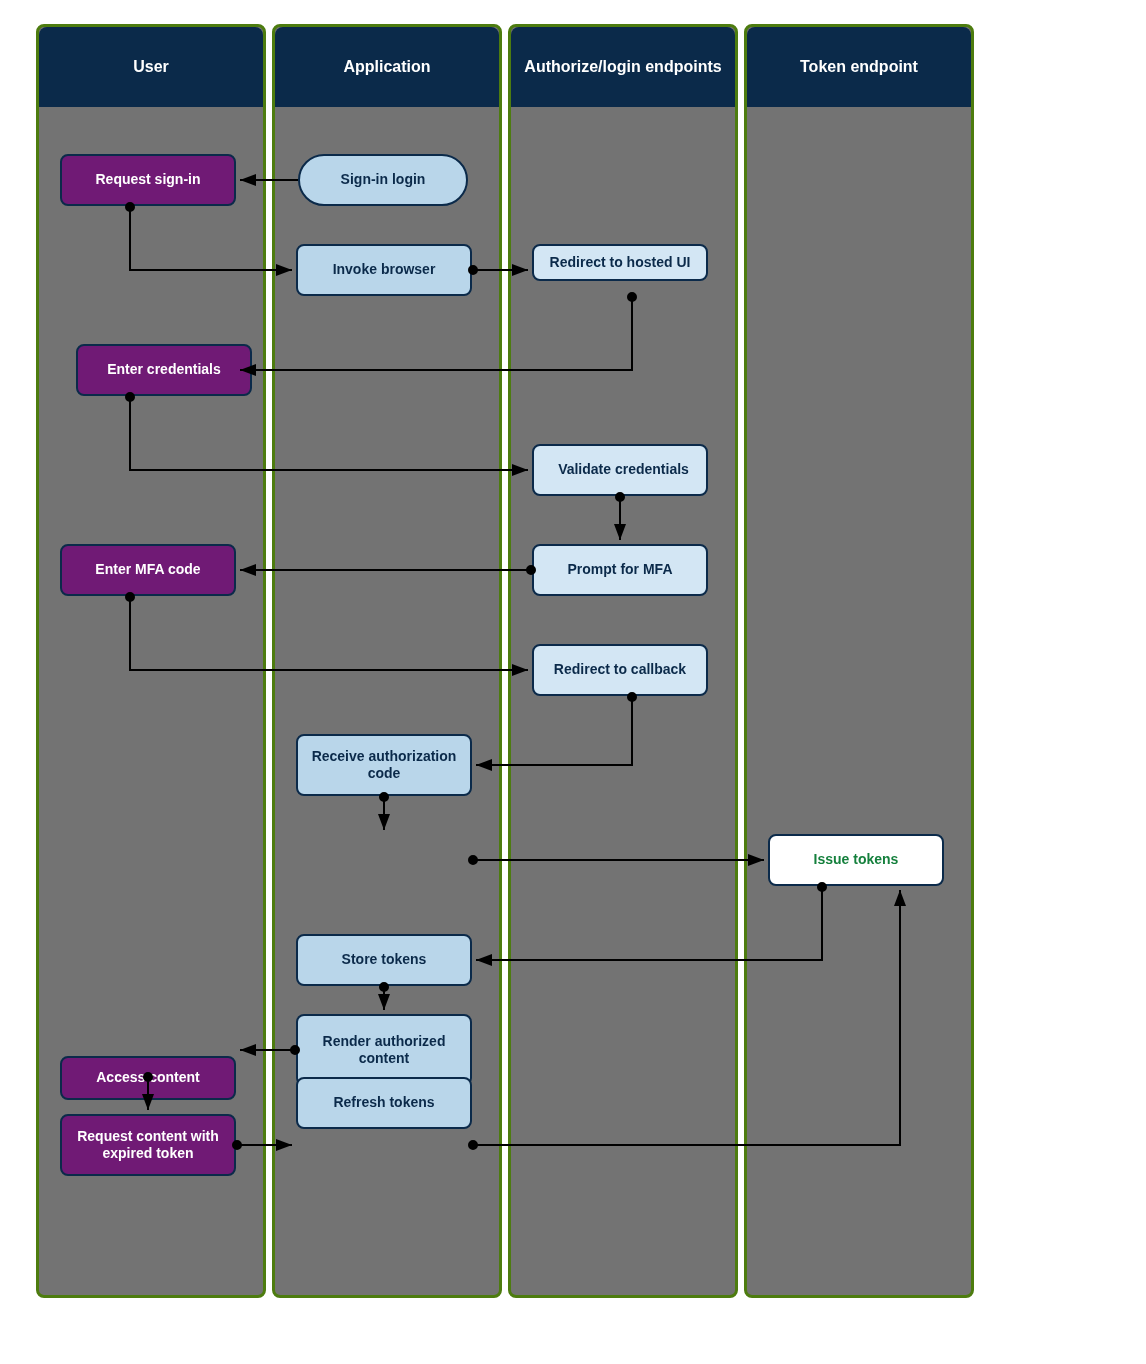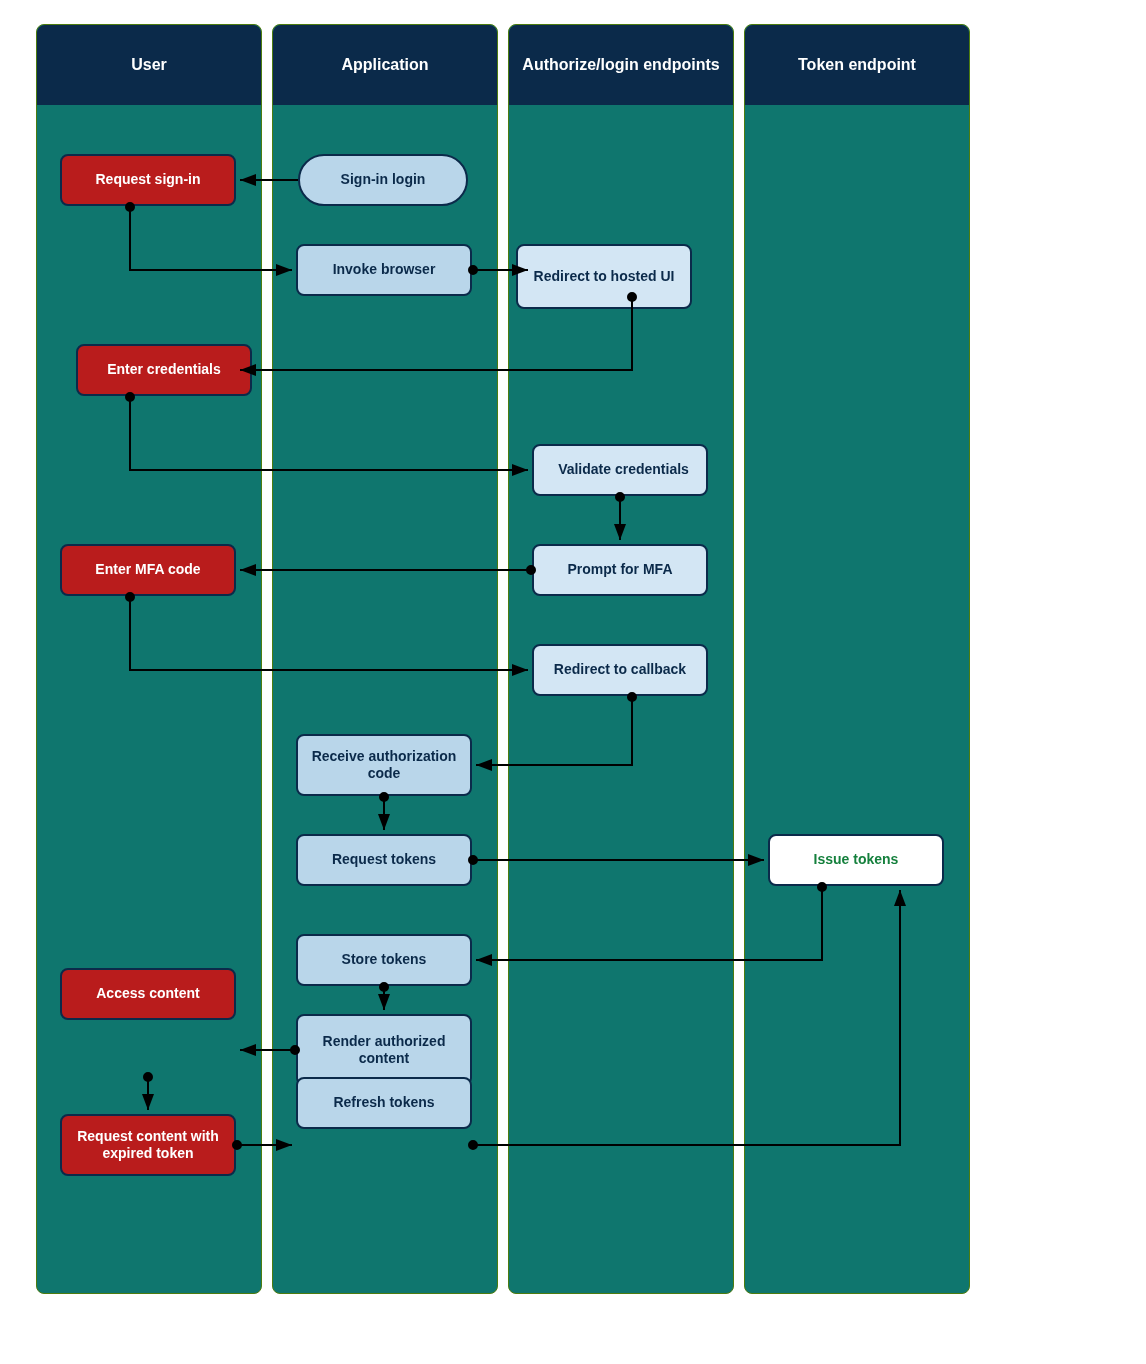--- a/index.html
+++ b/index.html
@@ -1,21 +1,21 @@
 <!DOCTYPE html>
 <html><head>
 <meta charset="utf-8">
 <style>
   html,body{margin:0;padding:0;background:#fff;font-family:"Amazon Ember","Helvetica Neue",Arial,sans-serif;font-size:14px;}
   .canvas{position:relative;width:1146px;height:1364px;}
-  .lane{position:absolute;border:1px solid #4d7c0f;border-radius:8px;background:#0f766e;}
+  .lane{position:absolute;border:3px solid #4d7c0f;border-radius:8px;background:#737373;}
   .lane-header{position:absolute;top:0;left:0;right:0;height:80px;background:#0b2a4a;color:#fff;display:flex;align-items:center;justify-content:center;font-weight:700;font-size:16px;border-top-left-radius:8px;border-top-right-radius:8px;}
   .node{position:absolute;border:2px solid #0b2a4a;border-radius:8px;display:flex;align-items:center;justify-content:center;text-align:center;font-weight:700;font-size:14px;padding:6px;box-sizing:border-box;line-height:1.25;}
   .node.pill{border-radius:999px;}
-  .node.user{background:#b91c1c;color:#fff;border-color:#0b2a4a;}
+  .node.user{background:#701a75;color:#fff;border-color:#0b2a4a;}
   .node.app{background:#b9d6ea;color:#0b2a4a;}
   .node.auth{background:#d3e6f4;color:#0b2a4a;}
   .node.token{background:#fff;color:#15803d;}
   svg.wire{position:absolute;top:0;left:0;overflow:visible;pointer-events:none;}
 </style>
 </head>
 <body>
 
 <div class="canvas">
 
@@ -43,21 +43,21 @@
   <div class="node user" style="left:60px; top:154px; width:176px; height:52px;">
       <span>Request sign-in</span>
     </div>
   <div class="node app pill" style="left:298px;top:154px; width:170px; height:52px;">
       <span>Sign-in login</span>
     </div>
 
   <div class="node app" style="left:296px;top:244px; width:176px; height:52px;">
       <span>Invoke browser</span>
     </div>
-  <div class="node auth" style="left:516px;top:244px; width:176px; height:65px;">
+  <div class="node auth" style="left:532px;top:244px; width:176px; height:37px;">
       <span>Redirect to hosted UI</span>
     </div>
 
   <div class="node user" style="left:76px; top:344px; width:176px; height:52px;">
       <span>Enter credentials</span>
     </div>
 
   <div class="node auth" style="left:532px;top:444px; width:176px; height:52px;padding-left:13px;">
       <span>Validate credentials</span>
     </div>
@@ -70,32 +70,29 @@
     </div>
 
   <div class="node auth" style="left:532px;top:644px; width:176px; height:52px;">
       <span>Redirect to callback</span>
     </div>
 
   <div class="node app" style="left:296px;top:734px; width:176px; height:62px;">
       <span>Receive authorization code</span>
     </div>
 
-  <div class="node app" style="left:296px;top:834px; width:176px; height:52px;">
-      <span>Request tokens</span>
-    </div>
   <div class="node token" style="left:768px;top:834px; width:176px; height:52px;">
       <span>Issue tokens</span>
     </div>
 
   <div class="node app" style="left:296px;top:934px; width:176px; height:52px;">
       <span>Store tokens</span>
     </div>
 
-  <div class="node user" style="left:60px; top:968px;width:176px; height:52px;">
+  <div class="node user" style="left:60px; top:1056px;width:176px; height:44px;">
       <span>Access content</span>
     </div>
   <div class="node app" style="left:296px;top:1014px;width:176px; height:72px;">
       <span>Render authorized content</span>
     </div>
 
   <div class="node user" style="left:60px; top:1114px;width:176px; height:62px;text-align:center;">
       <span>Request content with expired token</span>
     </div>
   <div class="node app" style="left:296px;top:1077px;width:176px; height:52px;">

